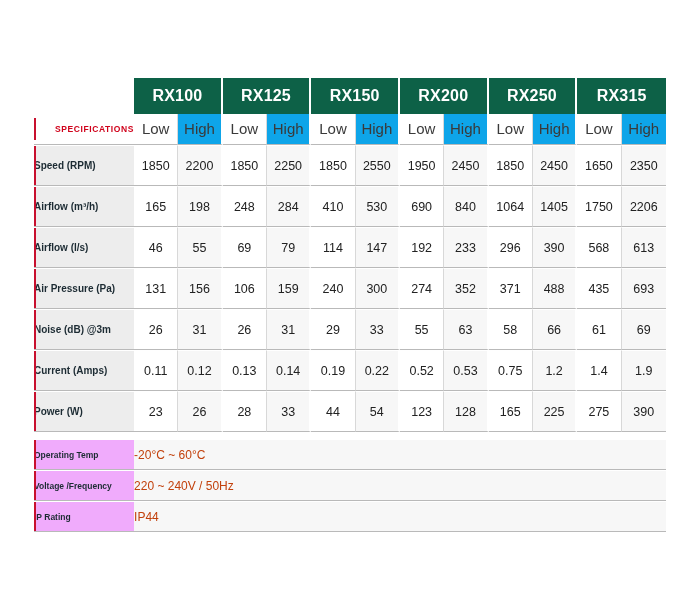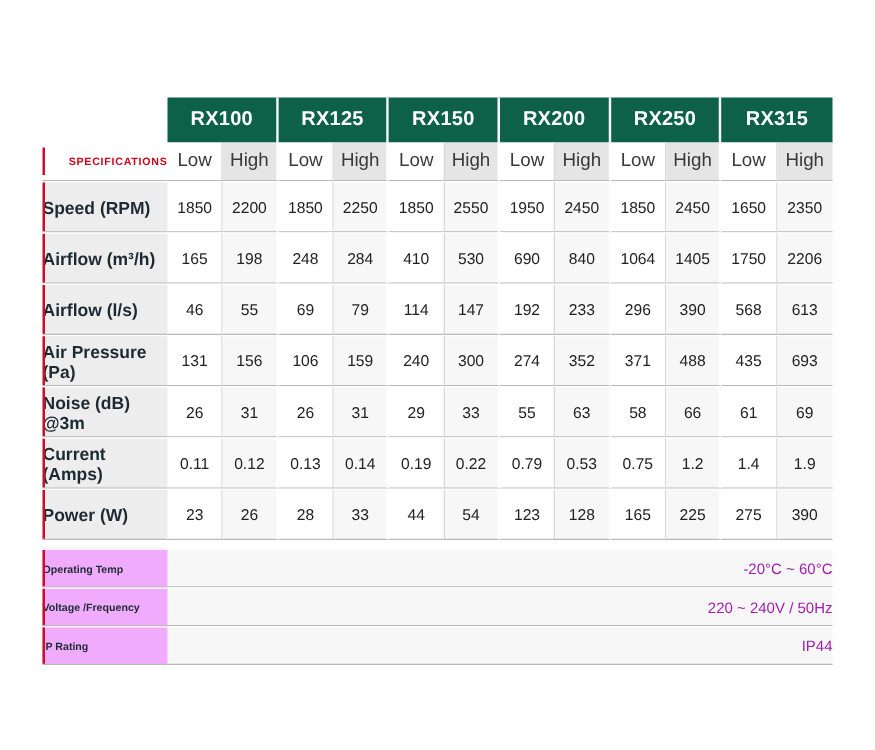--- a/index.html
+++ b/index.html
@@ -57,42 +57,42 @@
   .lh-cell {
     font-size: 15px;
     color: #3a3a3a;
     text-align: center;
     height: 30px;
     line-height: 30px;
     border-bottom: 1px solid #b9b9b9;
     border-right: 1px solid #d8d8d8;
   }
   .lh-cell.low  { background: #ffffff; }
-  .lh-cell.high { background: #e5e5e5; }
+  .lh-cell.high { background: #0ea5e9; }
   .lh-cell.pairend { border-right: 2px solid #ffffff; }
   .lh-cell.lastcol { border-right: none; }
 
   .spec-label-header {
     height: 30px;
     line-height: 30px;
     background: #ffffff;
     color: #d0021b;
     font-size: 8.5px;
     font-weight: bold;
     letter-spacing: 0.6px;
     padding-left: 7px;
     border-bottom: 1px solid #b9b9b9;
     text-align: right;
   }
 
   
   .spec-label {
     background: #ededed;
     color: #1c2b33;
-    font-size: 14px;
+    font-size: 10px;
     font-weight: bold;
     padding-left: 7px;
     height: 41px;
     border-bottom: 1px solid #b9b9b9;
     border-top: 1px solid #ffffff;
   }
   .data-cell {
     font-size: 12.5px;
     color: #222222;
     text-align: center;
@@ -144,23 +144,23 @@
   }
   .foot-label::before {
     content: "";
     position: absolute;
     left: 0; top: 0; bottom: 0;
     width: 2px;
     background: #c8102e;
   }
   .foot-value {
     background: #f7f7f7;
-    color: #a21caf;
+    color: #c2410c;
     font-size: 12px;
-    text-align: right;
+    text-align: left;
     height: 31px;
     border-bottom: 1px solid #b9b9b9;
     border-top: 1px solid #ffffff;
   }
   .gap-row td {
     height: 7px;
     background: #ffffff;
   }
 </style>
 </head>
@@ -299,21 +299,21 @@
     </tr>
 
     <tr class="datarow">
       <td class="spec-label">Current (Amps)</td>
       <td class="data-cell">0.11</td>
       <td class="data-cell high pairend">0.12</td>
       <td class="data-cell">0.13</td>
       <td class="data-cell high pairend">0.14</td>
       <td class="data-cell">0.19</td>
       <td class="data-cell high pairend">0.22</td>
-      <td class="data-cell">0.79</td>
+      <td class="data-cell">0.52</td>
       <td class="data-cell high pairend">0.53</td>
       <td class="data-cell">0.75</td>
       <td class="data-cell high pairend">1.2</td>
       <td class="data-cell">1.4</td>
       <td class="data-cell high lastcol">1.9</td>
     </tr>
 
     <tr class="datarow">
       <td class="spec-label">Power (W)</td>
       <td class="data-cell">23</td>

